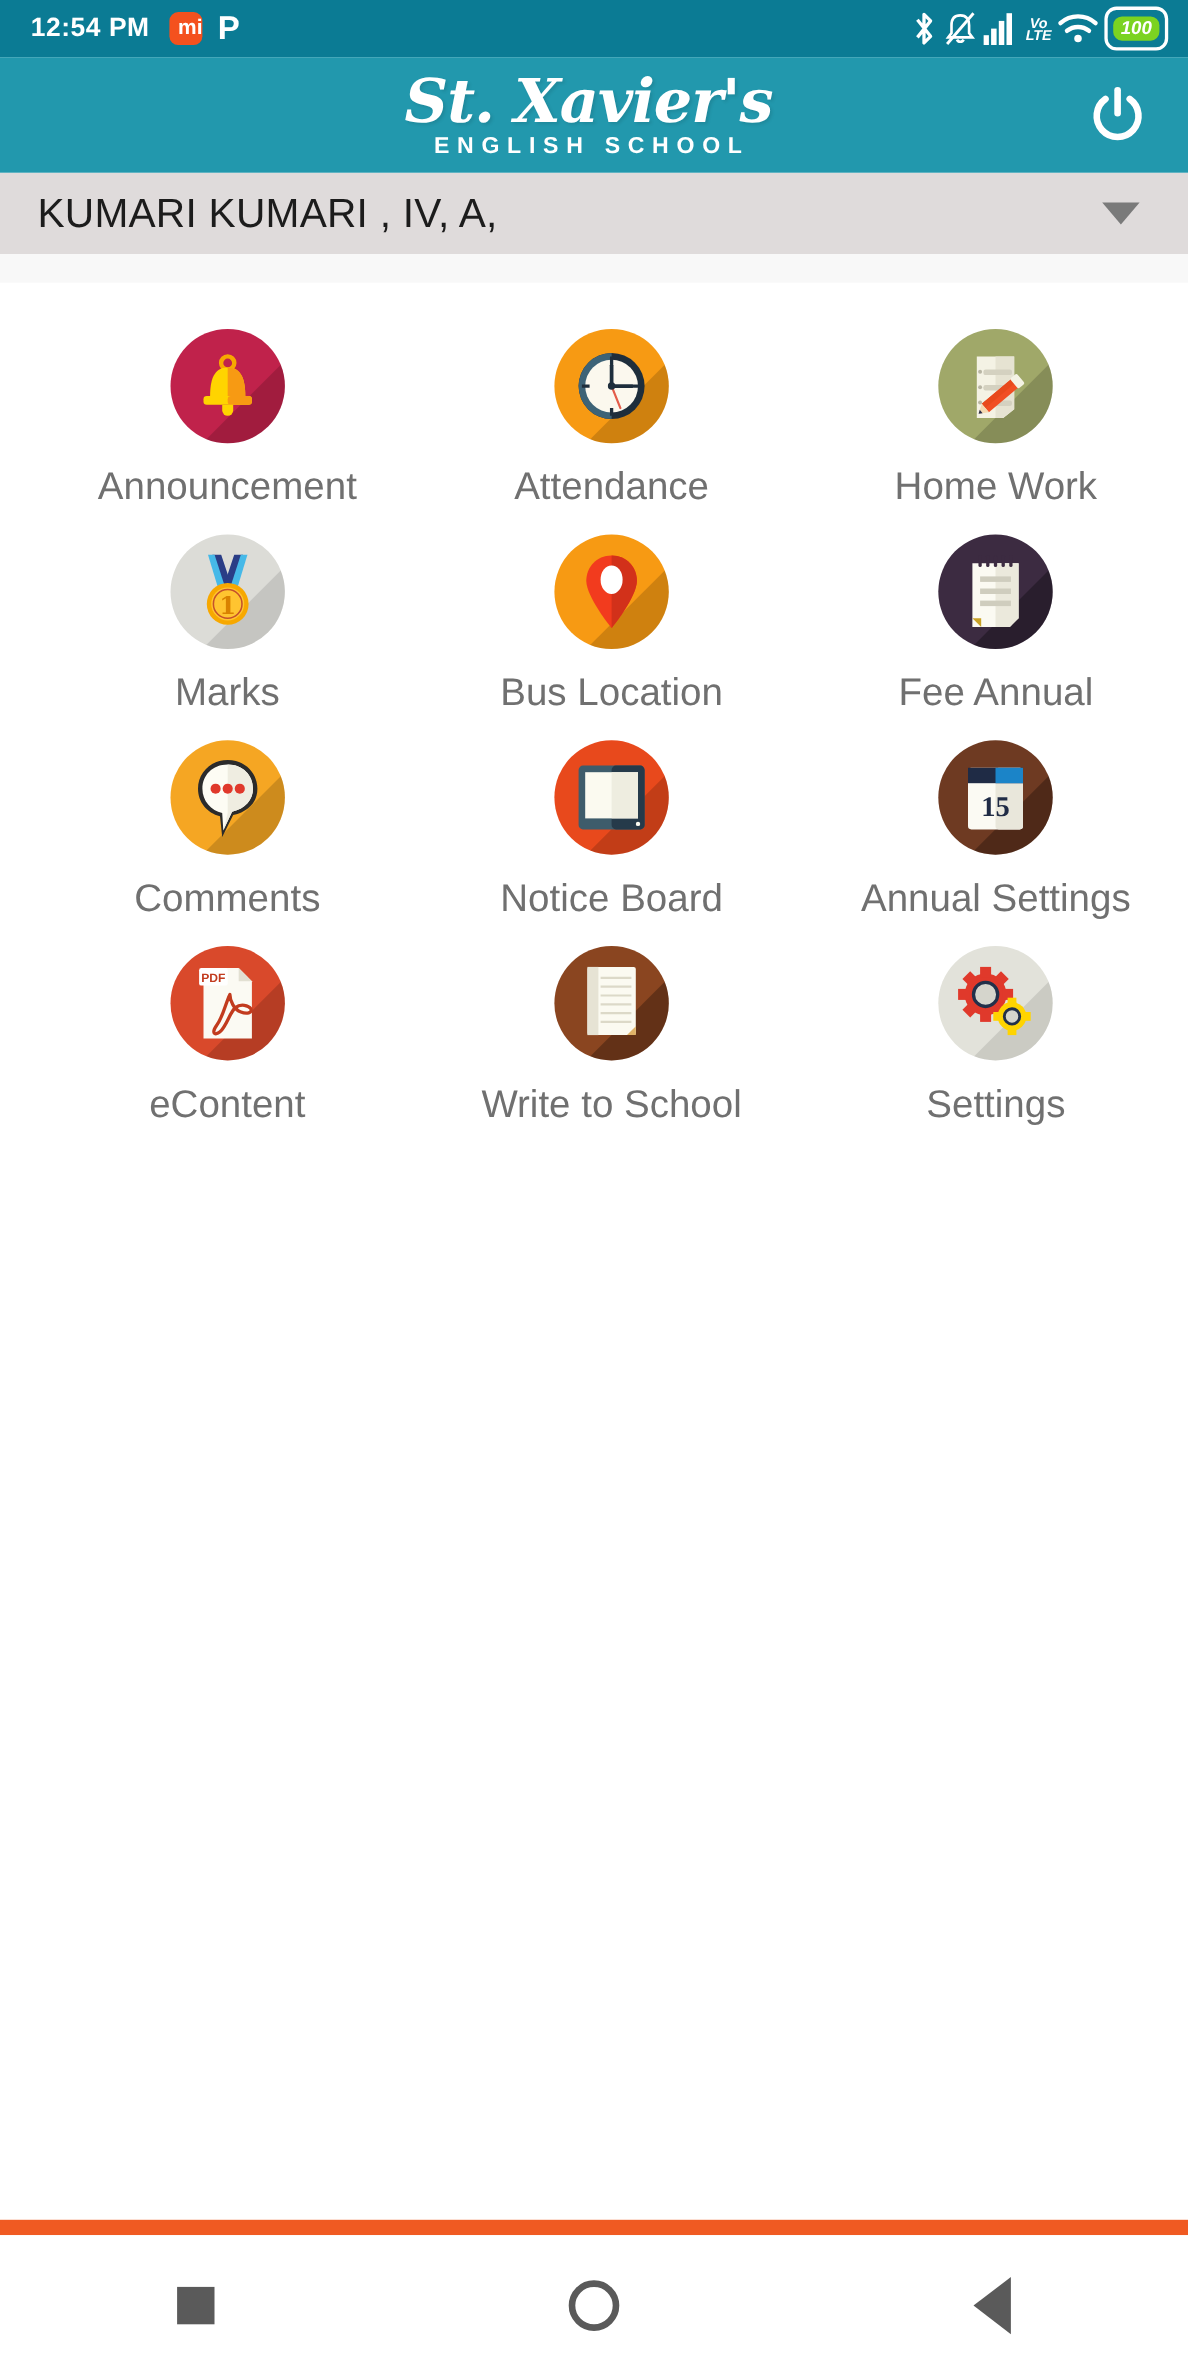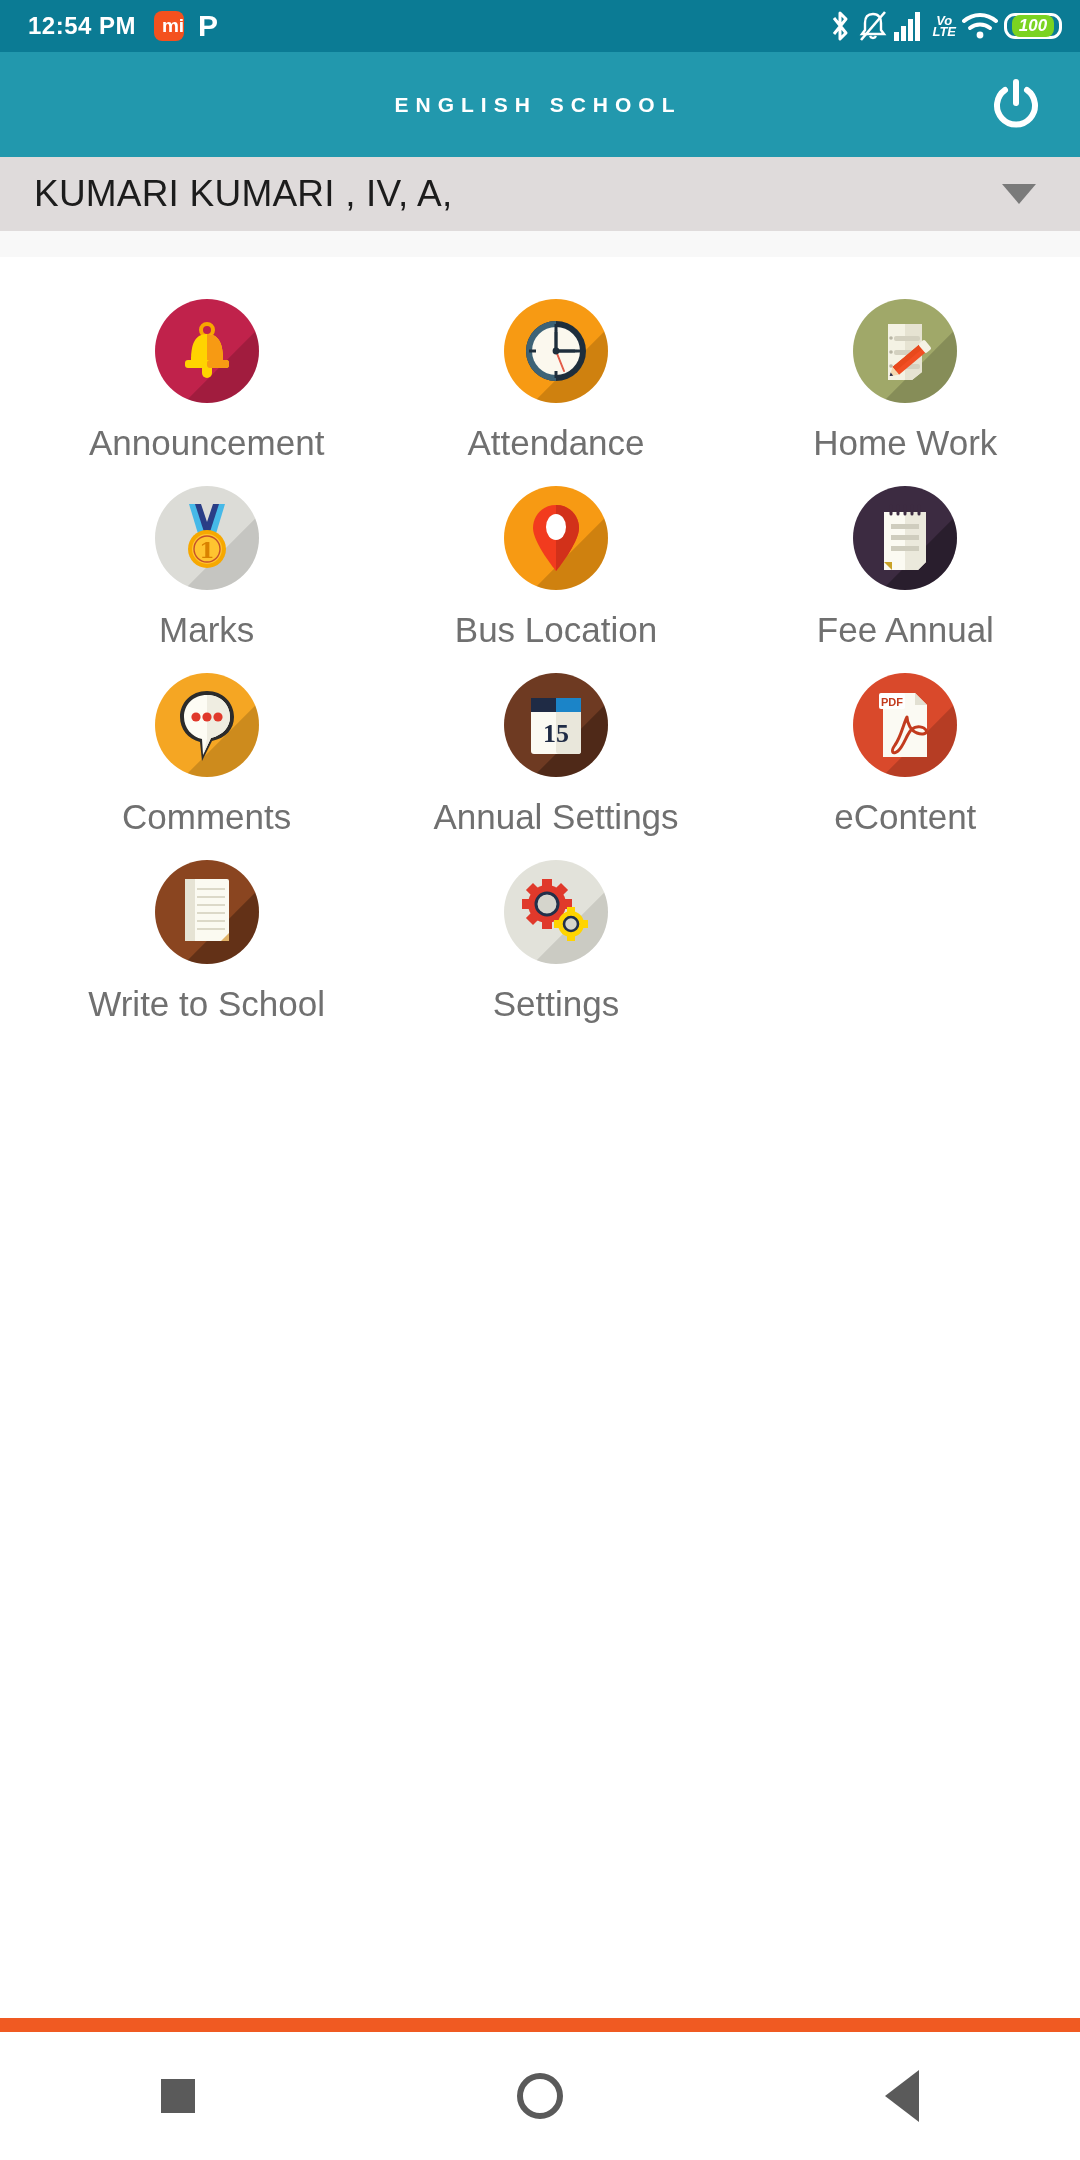--- a/index.html
+++ b/index.html
@@ -24,21 +24,21 @@
     font-size:19px;font-weight:bold;color:#fff;
   }
   .p-glyph{ font-size:30px; font-weight:bold; line-height:1; }
   .sb-spacer{ flex:1; }
   .sb-right-icons{ display:flex; align-items:center; gap:6px;font-style:italic; }
   .sb-right-icons svg{ display:block; }
   .volte{ font-size:13px; font-weight:bold; line-height:11px; text-align:center; }
   .battery{
     border:3px solid #ffffff; border-radius:11px;
     padding:1px 4px; display:flex; align-items:center; justify-content:center;
-    height:26px; min-width:58px;
+    height:40px; min-width:58px;
   }
   .battery-fill{
     background:#7BD321; border-radius:8px; color:#ffffff;
     font-size:17px; font-weight:bold; padding:1px 7px; line-height:20px;
   }
 
   
   .appbar{
     height:105px; background:#2298AD;
     display:flex; align-items:center; justify-content:center;
@@ -176,20 +176,21 @@
       </svg>
     </span>
     <span class="battery">
       <span class="battery-fill">100</span>
     </span>
   </span>
 </div>
 
 <div class="appbar">
   <div class="logo">
+    <div class="logo-script">St. Xavier's</div>
     <div class="logo-sub">ENGLISH SCHOOL</div>
   </div>
   <div class="power-btn">
     <svg width="56" height="56" viewBox="0 0 56 56">
       <path d="M17 13 a19 19 0 1 0 22 0" stroke="#fff" stroke-width="6" fill="none" stroke-linecap="round"></path>
       <line x1="28" y1="5" x2="28" y2="26" stroke="#fff" stroke-width="6" stroke-linecap="round"></line>
     </svg>
   </div>
 </div>
 
@@ -321,20 +322,33 @@
         <path d="M33 8 C19 8 10 18 10 30 C10 41 18 50 28 52 L29 68 L37 51 C49 48 56 40 56 30 C56 18 47 8 33 8 Z" fill="#FDFCF4"></path>
         <path d="M33 8 C47 8 56 18 56 30 C56 40 49 48 37 51 L29 68 L33 52 Z" fill="#EFEDE1"></path>
         <circle cx="22" cy="30" r="4.6" fill="#E0392B"></circle>
         <circle cx="33" cy="30" r="4.6" fill="#E0392B"></circle>
         <circle cx="44" cy="30" r="4.6" fill="#E0392B"></circle>
       </svg>
     </div>
     <div class="tile-label">Comments</div>
   </div>
 
+  <div class="tile">
+    <div class="tile-icon" style="background:#E8491C">
+      <div class="shadow-diag"></div>
+      <svg width="64" height="62" viewBox="0 0 64 62">
+        <rect x="2" y="2" width="60" height="58" rx="4" fill="#3E5C6B"></rect>
+        <rect x="32" y="2" width="30" height="58" rx="4" fill="#253A4A"></rect>
+        <rect x="8" y="8" width="48" height="42" fill="#FBFAF0"></rect>
+        <rect x="32" y="8" width="24" height="42" fill="#EEEDE0"></rect>
+        <circle cx="56" cy="55" r="2" fill="#FBFAF0"></circle>
+      </svg>
+    </div>
+    <div class="tile-label">Notice Board</div>
+  </div>
 
   <div class="tile">
     <div class="tile-icon" style="background:#6E3A22">
       <div class="shadow-diag" style="background:rgba(0,0,0,.28)"></div>
       <svg width="58" height="66" viewBox="0 0 58 66">
         <rect x="4" y="6" width="50" height="56" rx="3" fill="#FBFAF3"></rect>
         <rect x="29" y="6" width="25" height="56" rx="3" fill="#E9E7DB"></rect>
         <rect x="4" y="6" width="50" height="14" fill="#1F2B45"></rect>
         <rect x="29" y="6" width="25" height="14" fill="#1B84C8"></rect>
         <text x="29" y="50" font-family="Liberation Serif, serif" font-size="26" font-weight="bold" fill="#1F2B45" text-anchor="middle">15</text>

